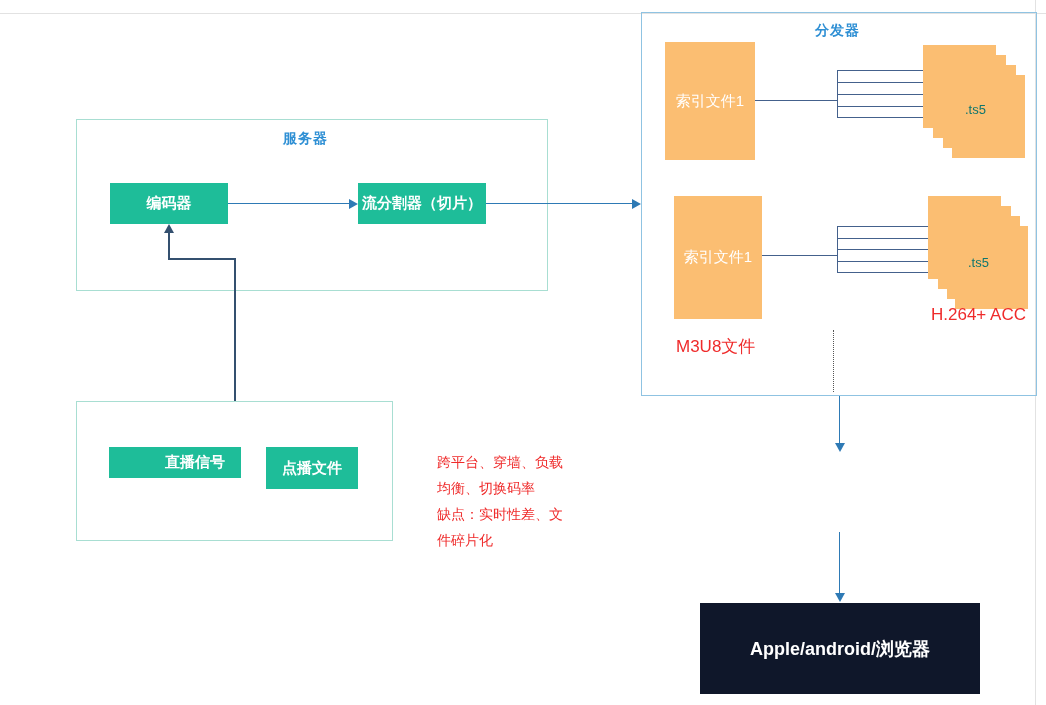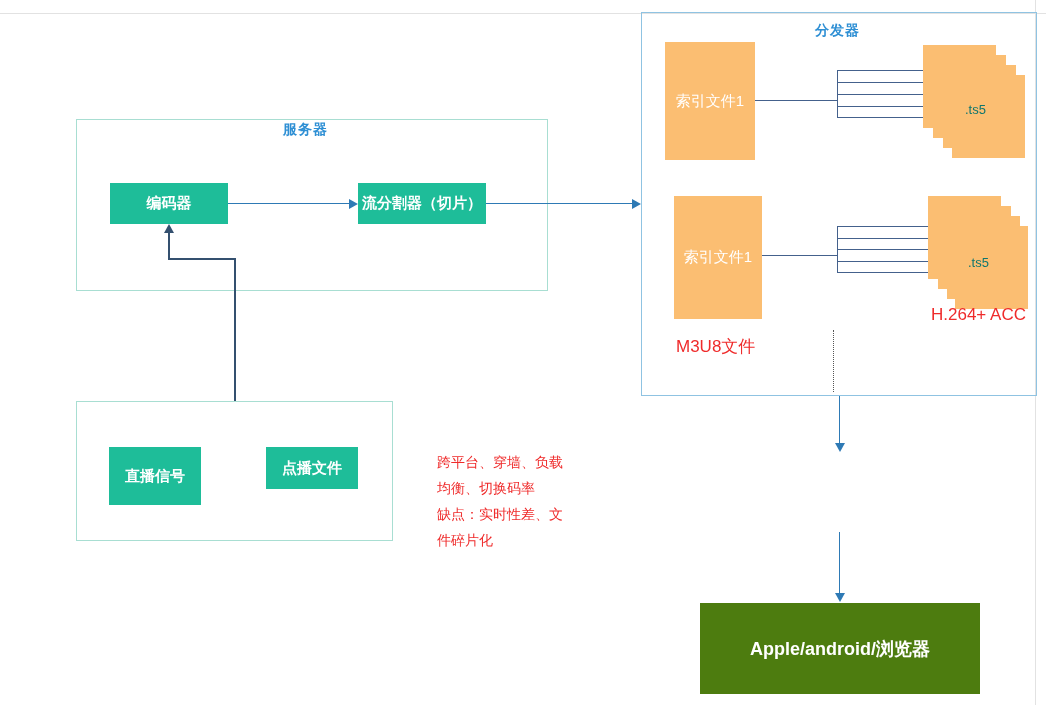--- a/index.html
+++ b/index.html
@@ -13,30 +13,30 @@
   .guide-right{position:absolute;left:1035px;top:0;width:1px;height:705px;background:#e2e2e2;}
 
   
   .box-outline{position:absolute;box-sizing:border-box;background:transparent;}
   .server-box{left:76px;top:119px;width:472px;height:172px;border:1px solid #a8ded2;}
   .source-box{left:76px;top:401px;width:317px;height:140px;border:1px solid #a8ded2;}
   .dist-box{left:641px;top:12px;width:396px;height:384px;border:1px solid #8fc3e2;}
 
   .box-title{position:absolute;color:#2e8fd4;font-weight:bold;font-size:14px;
              letter-spacing:1px;white-space:nowrap;text-align:right;}
-  .server-title{left:283px;top:121px;}
+  .server-title{left:283px;top:130px;}
   .dist-title{left:815px;top:22px;}
 
   
   .teal{position:absolute;background:#1ebd99;color:#ffffff;display:flex;
         align-items:center;justify-content:center;font-size:15px;
         font-weight:bold;white-space:nowrap;}
   .encoder{left:110px;top:183px;width:118px;height:41px;}
   .splitter{left:358px;top:183px;width:128px;height:41px;}
-  .live-signal{left:109px;top:447px;width:92px;height:58px;}
+  .live-signal{left:109px;top:447px;width:92px;height:31px;padding-left:40px;}
   .vod-file{left:266px;top:447px;width:92px;height:42px;}
 
   
   .orange{position:absolute;background:#fbbe72;color:#ffffff;display:flex;
           align-items:center;justify-content:center;font-size:15px;white-space:nowrap;}
   .index1{left:665px;top:42px;width:90px;height:118px;}
   .index2{left:674px;top:196px;width:88px;height:123px;}
 
   
   .ts-stack{position:absolute;}
@@ -72,21 +72,21 @@
   .red-note{position:absolute;color:#ef2b2b;font-size:14px;line-height:24px;white-space:nowrap;}
   .red-label{position:absolute;color:#ef2b2b;font-size:17px;white-space:nowrap;}
 
   
   .ellipse{position:absolute;left:727px;top:450px;width:225px;height:82px;
            background:#2e8fd4;border-radius:50%;display:flex;align-items:center;
            justify-content:center;color:#ffffff;font-size:16px;white-space:nowrap;}
 
   
   .client-box{position:absolute;left:700px;top:603px;width:280px;height:91px;
-              background:#4d7c0f;display:flex;align-items:center;justify-content:center;
+              background:#0f172a;display:flex;align-items:center;justify-content:center;
               color:#ffffff;font-size:18px;font-weight:bold;white-space:nowrap;}
 
   .dots{position:absolute;left:833px;top:330px;width:1px;height:62px;
         border-left:1px dotted #555555;}
 </style>
 </head>
 <body>
 
 <div class="canvas">
 

